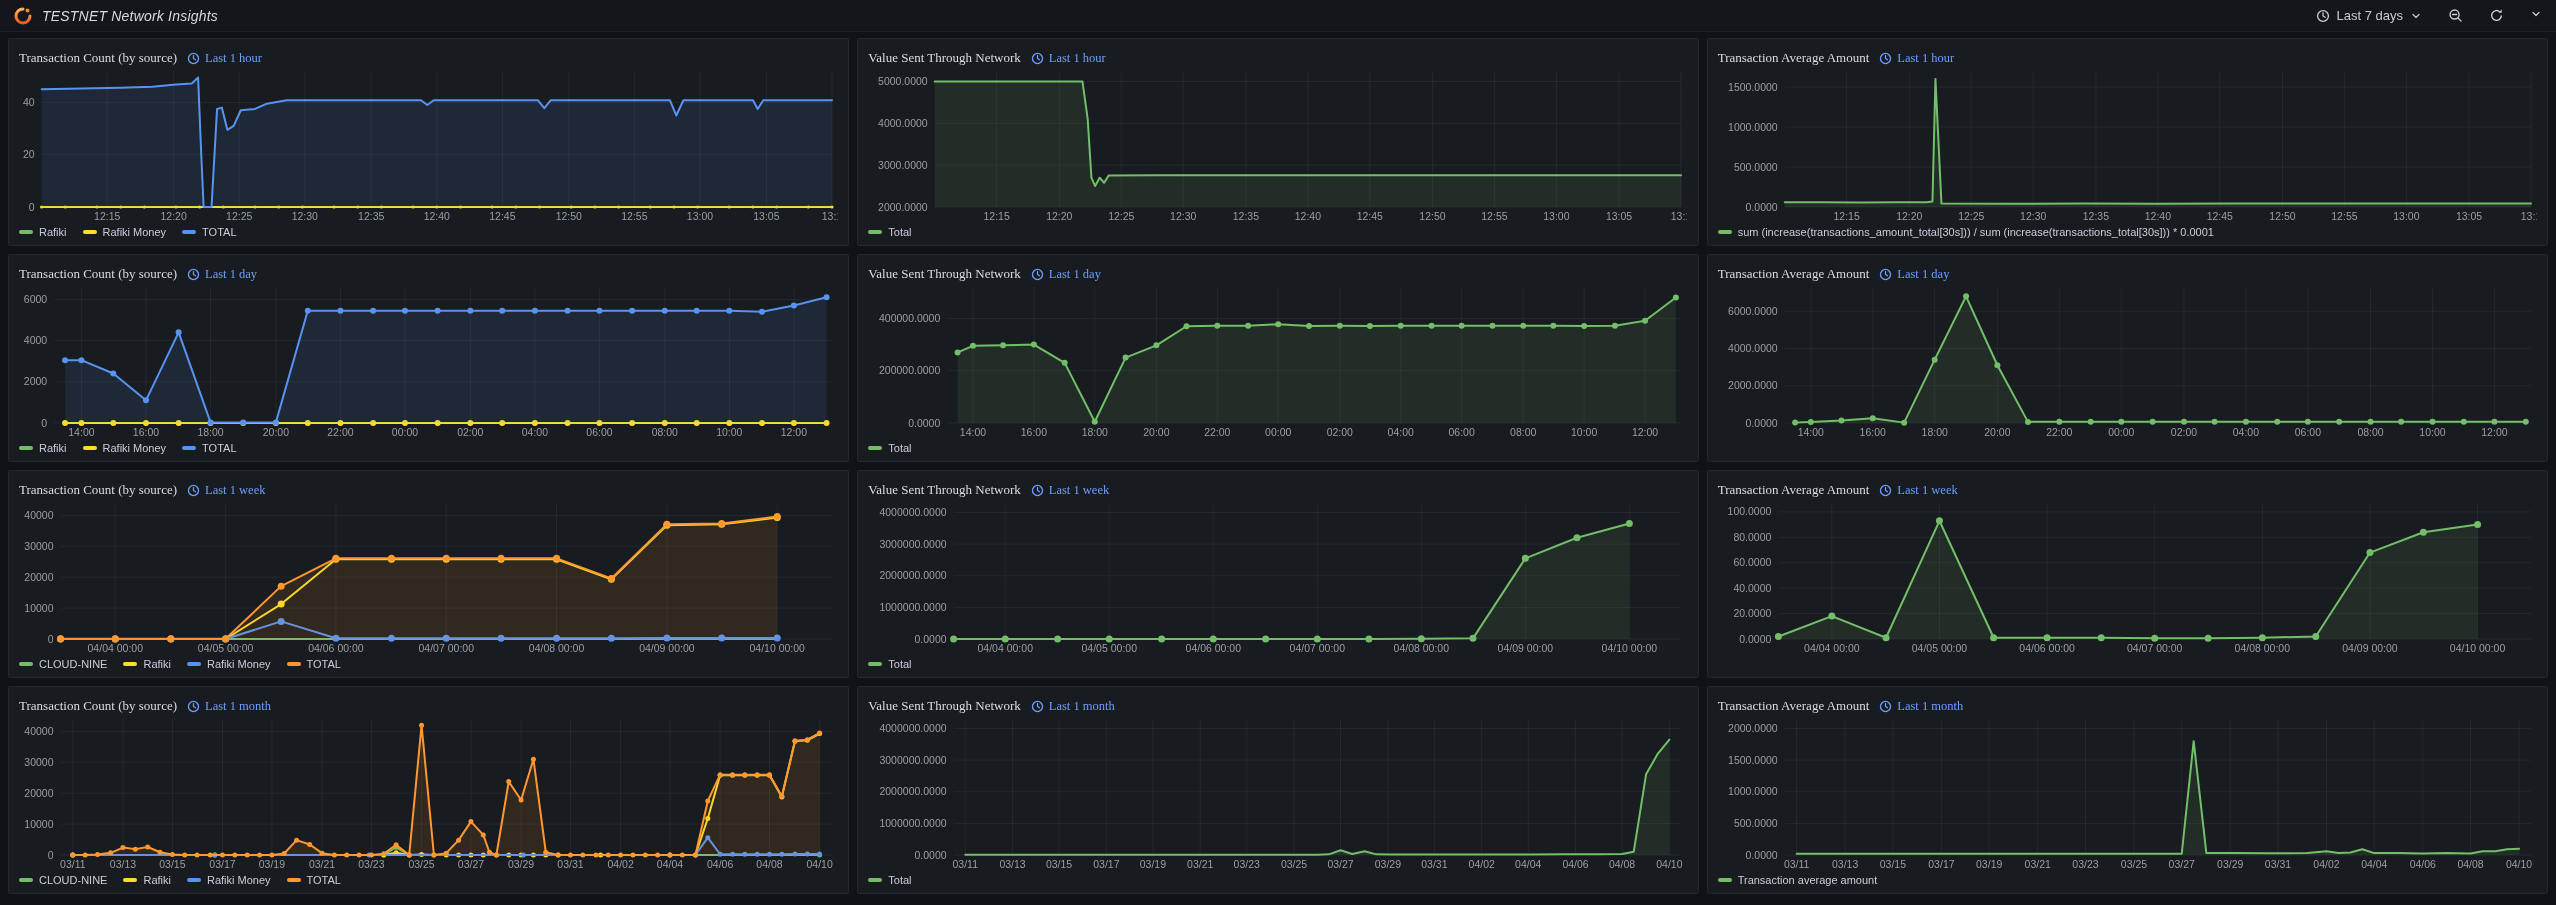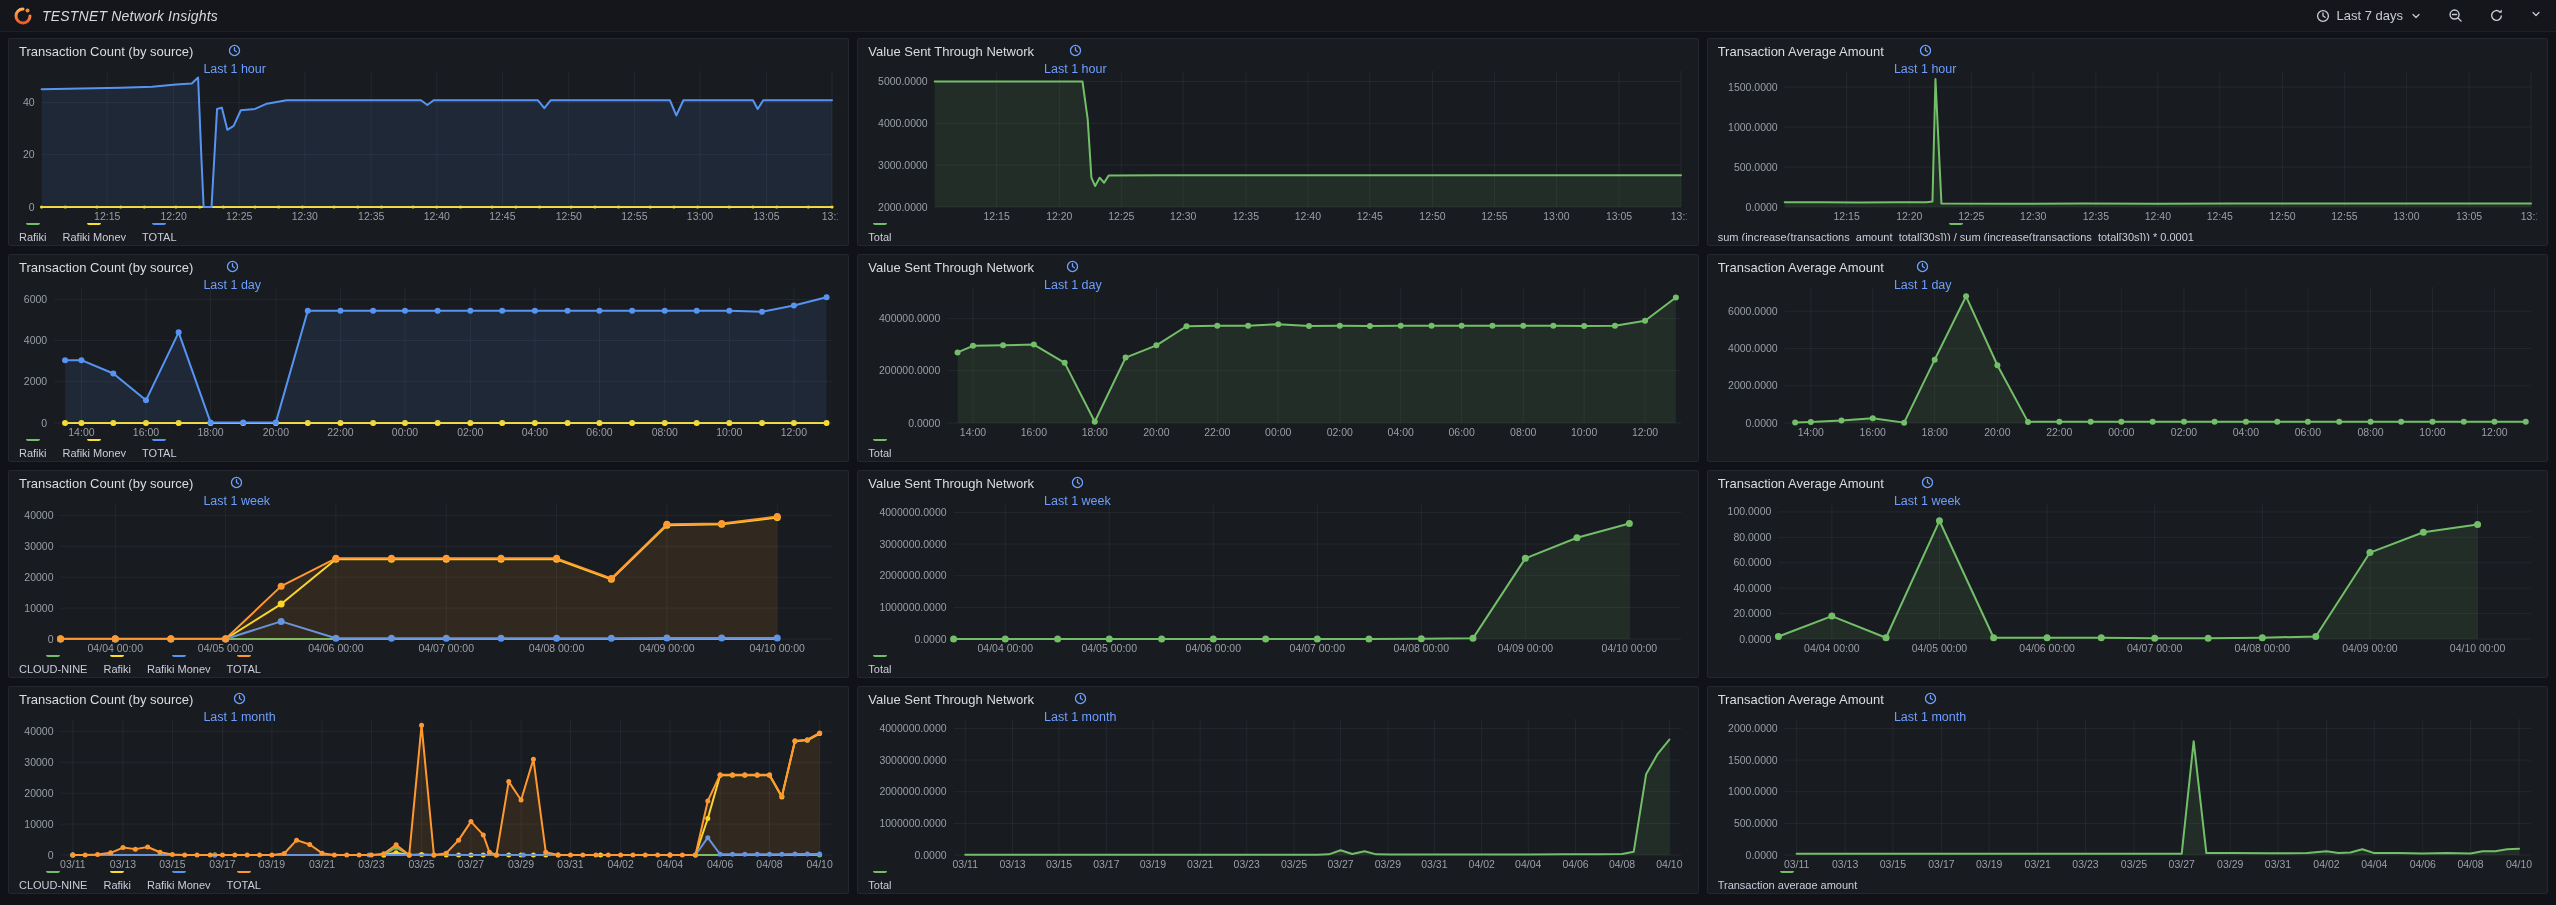--- a/index.html
+++ b/index.html
@@ -21,29 +21,29 @@
           font-family:inherit; font-size:13px; cursor:pointer; padding:0; }
   .ctrl svg { display:block; }
   .grid {
     display:grid; grid-template-columns:repeat(3,1fr); grid-auto-rows:208px;
     gap:8px; padding:6px 8px 8px;
   }
   .panel {
     background:#181b1f; border:1px solid #25272e; border-radius:2px;
     display:flex; flex-direction:column; padding:5px 10px 4px; min-width:0;
   }
-  .panel-header { display:flex; align-items:flex-start; gap:10px; height:22px; flex:none; }
+  .panel-header { display:flex; align-items:flex-end; gap:10px; height:22px; flex:none;font-family:Liberation Serif, serif; }
   .panel-title { font-size:13px; font-weight:500; color:#dcdde1; white-space:nowrap; }
   .time-link { display:flex; align-items:center; gap:5px; color:#6e9fff; font-size:12.5px;
-               text-decoration:none; cursor:pointer; white-space:nowrap;flex-direction:column; }
+               text-decoration:none; cursor:pointer; white-space:nowrap; }
   .chart-box { flex:1; min-height:0; position:relative; }
   .chart-box svg { position:absolute; inset:0; }
   .legend { display:flex; gap:16px; align-items:center; height:18px; flex:none;
             font-size:11px; color:#ccccdc; overflow:hidden; }
-  .legend-item { display:flex; align-items:center; gap:6px; cursor:pointer; white-space:nowrap;flex-direction:column; }
+  .legend-item { display:flex; align-items:center; gap:6px; cursor:pointer; white-space:nowrap; }
   .swatch { width:14px; height:4px; border-radius:2px; display:inline-block; flex:none; }
   .axis-text { font-size:10.5px; fill:#9a9fa8; font-family:"Liberation Sans",sans-serif; }
 </style>
 </head>
 <body>
 
 <header class="topbar">
   <div class="topbar-left">
     <span class="logo">
       <svg width="18" height="18" viewBox="0 0 18 18">

